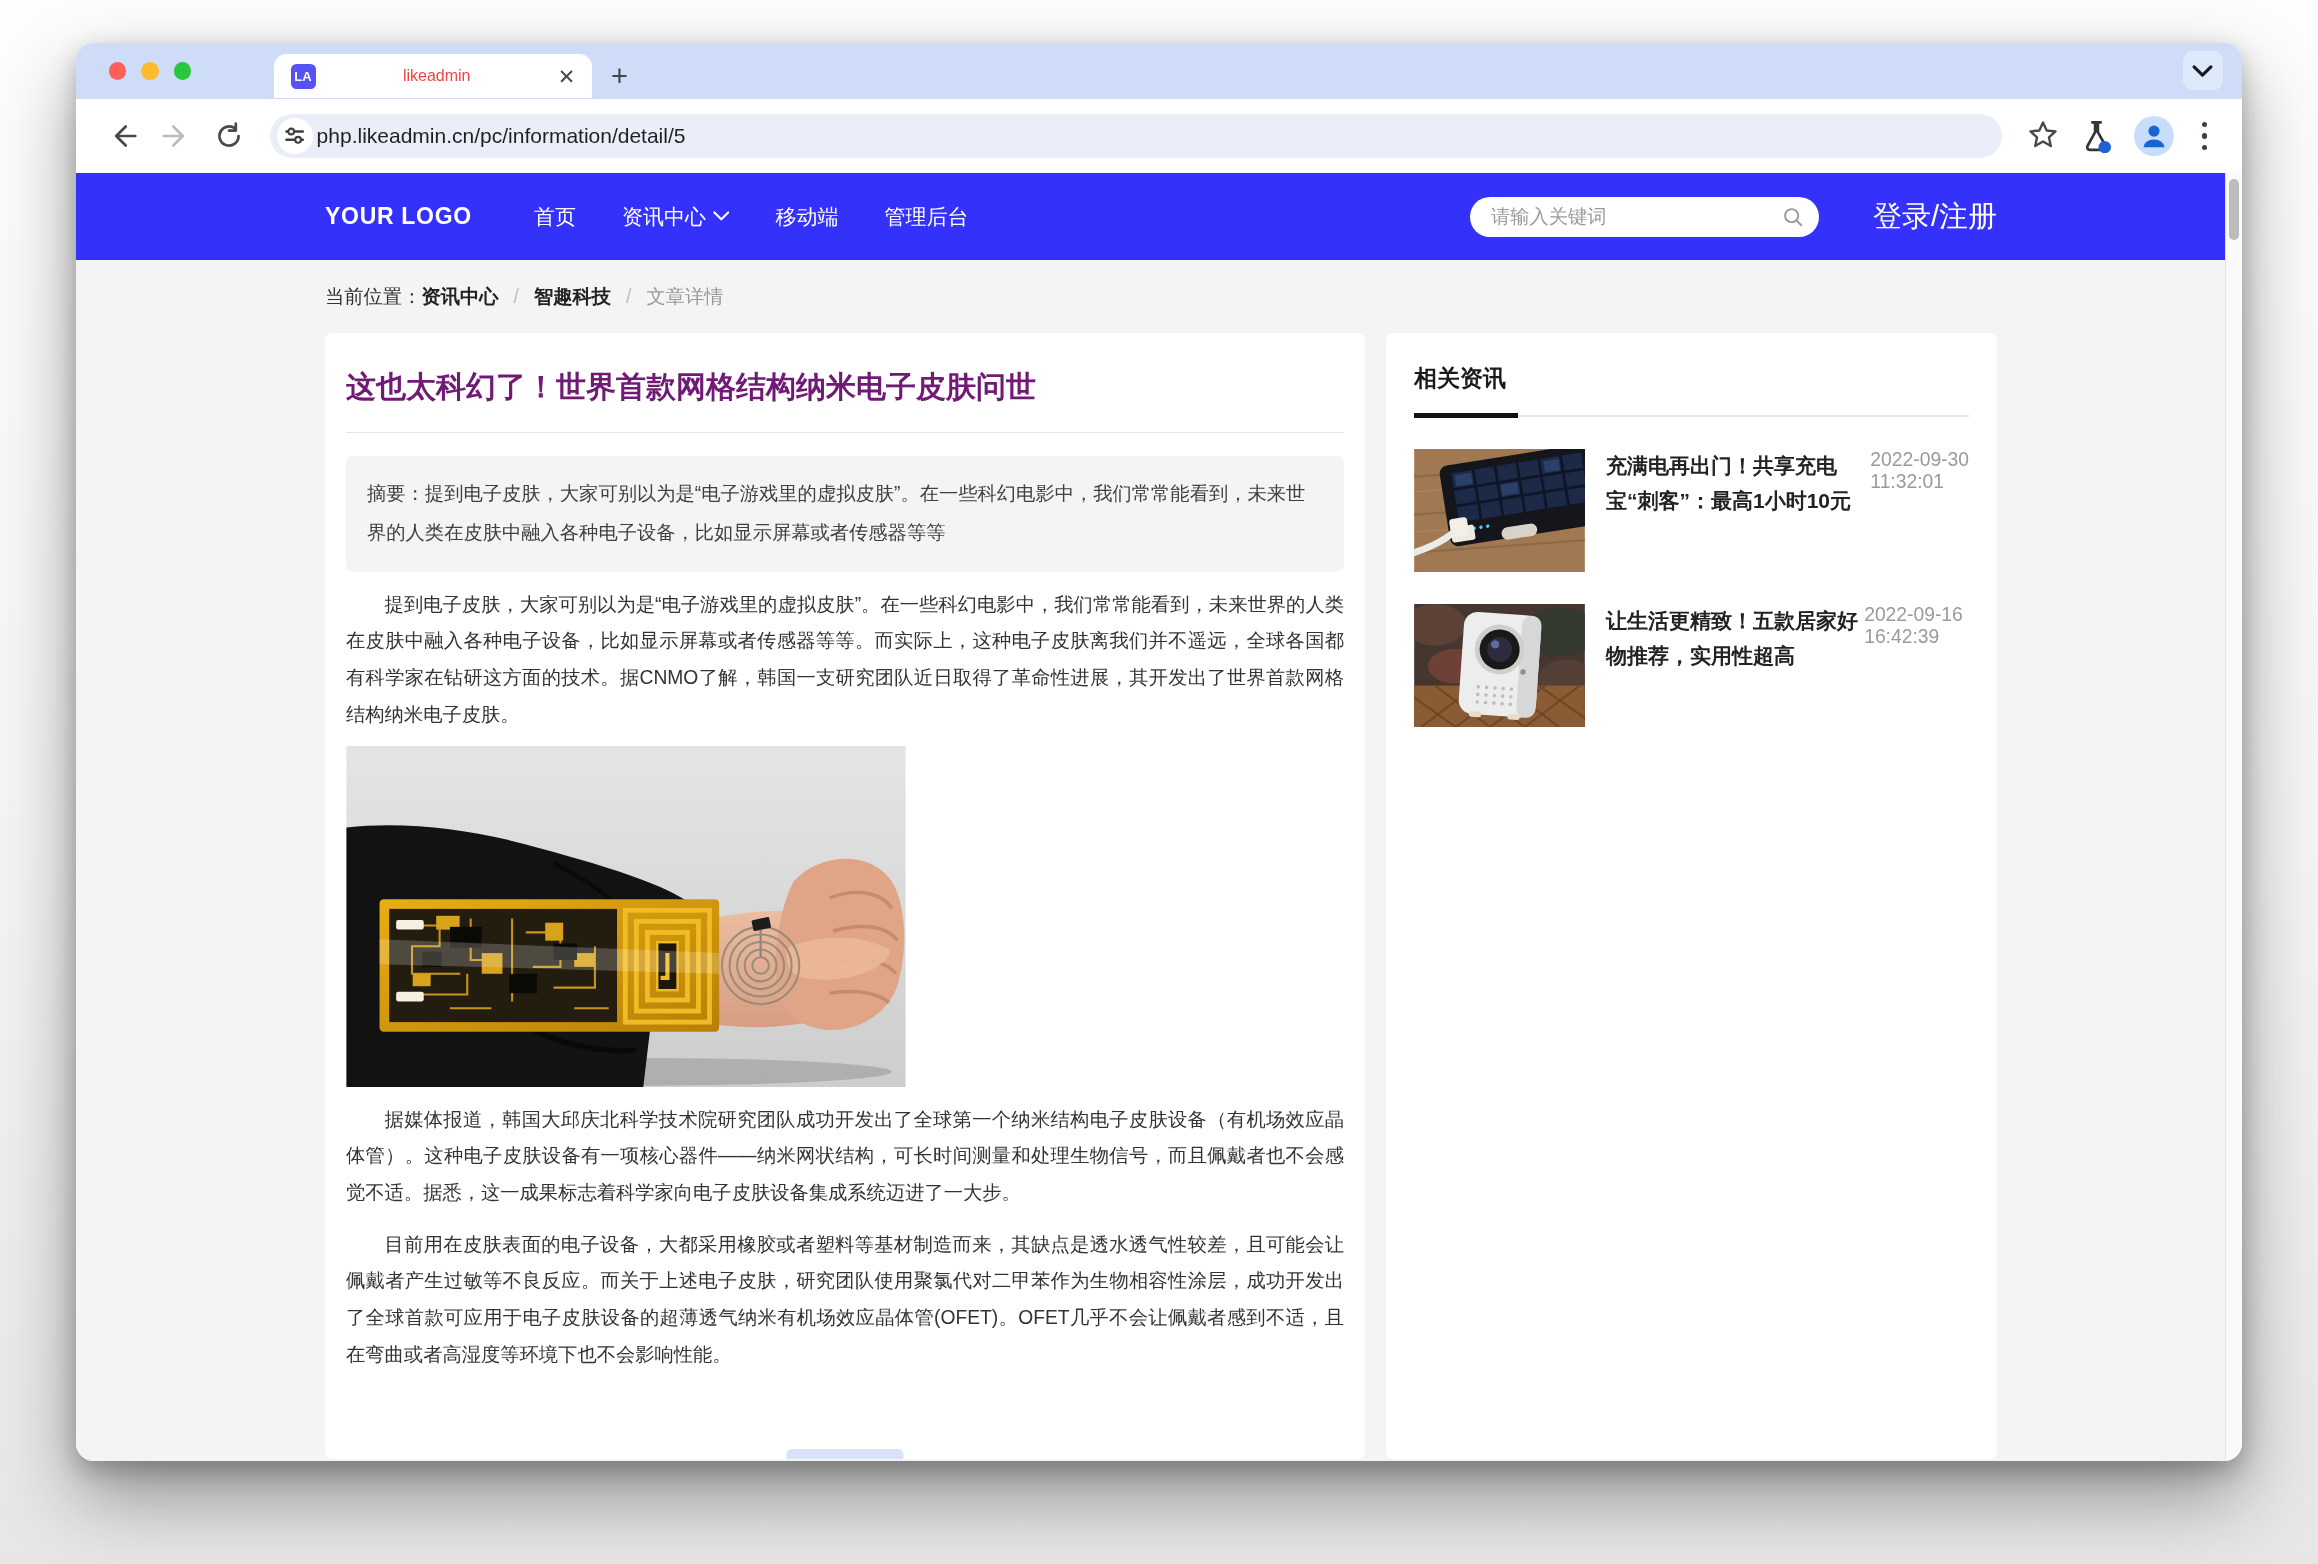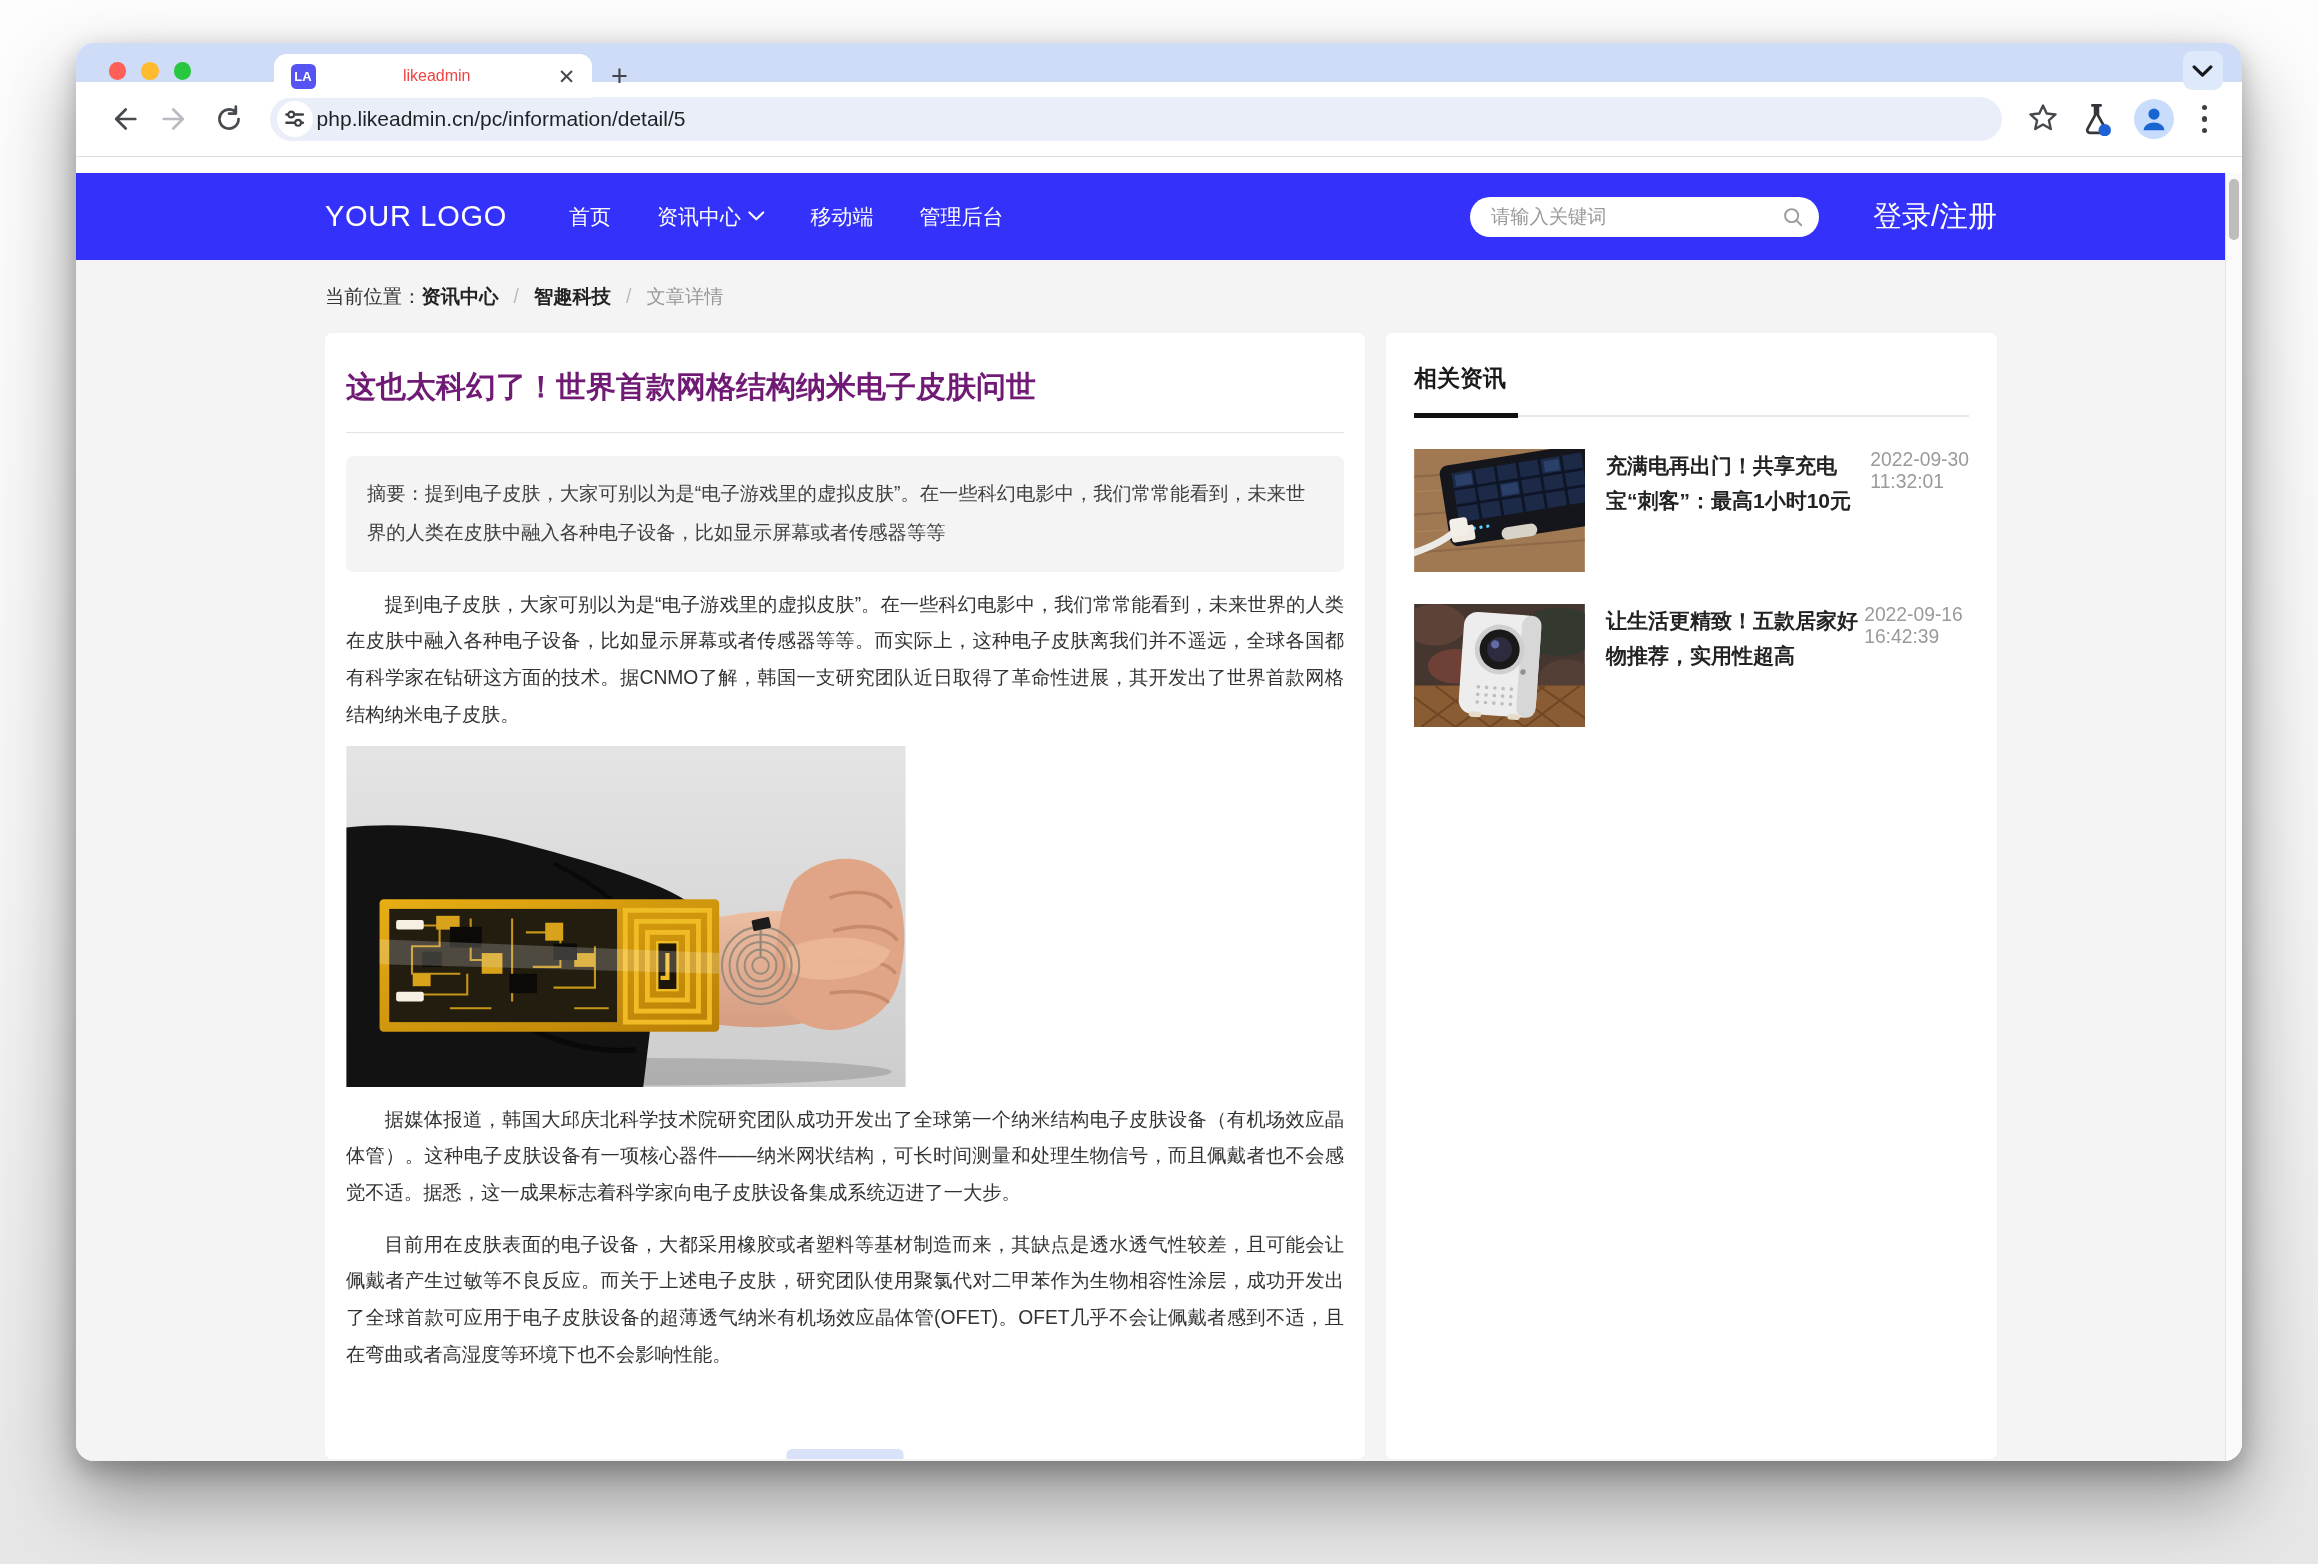--- a/index.html
+++ b/index.html
@@ -8,21 +8,21 @@
     font-family:"Liberation Sans","DejaVu Sans",sans-serif;
     background:linear-gradient(180deg,#fdfdfd 0%,#f4f4f4 55%,#e6e6e6 100%);
     position:relative;
   }
   
   .window {
     position:absolute; left:76px; top:43px; width:2166px; height:1418px;
     border-radius:18px; overflow:hidden; background:#fff;
     box-shadow:0 35px 76px rgba(0,0,0,.38), 0 8.3px 23.5px rgba(0,0,0,.22);
   }
-  .tabstrip { position:relative; height:39px; background:#cfdcf7; }
+  .tabstrip { position:relative; height:56px; background:#cfdcf7; }
   .traffic { position:absolute; left:33px; top:19.3px; display:flex; gap:15px; }
   .light { width:17.3px; height:17.3px; border-radius:50%; }
   .light.red{ background:#fe5f57; } .light.yellow{ background:#febb2e; } .light.green{ background:#28c73f; }
   .tab {
     position:absolute; left:198px; top:11px; width:318px; height:44px;
     background:#fff; border-radius:12.4px 12.4px 0 0;
     display:flex; align-items:center; padding:0 16.6px; gap:12.4px;
   }
   .favicon {
     width:25px; height:25px; border-radius:5.5px; background:#5553f2;
@@ -59,21 +59,21 @@
   .page { position:absolute; left:0; top:130px; width:2149px; bottom:0; background:#f4f4f5; overflow:hidden; }
   .scrollbar {
     position:absolute; right:0; top:130px; width:16.6px; bottom:0;
     background:#fafafa; border-left:0.7px solid #e4e4e4;
   }
   .scroll-thumb { width:9.7px; height:61px; margin:5.5px auto 0; border-radius:4.8px; background:#bdbdbd; }
 
   
   .site-nav { height:87px; background:#3432fa; }
   .site-nav .inner { width:1672px; margin-left:249px; height:100%; display:flex; align-items:center; }
-  .logo { font-size:29px; font-weight:400; color:#fff; letter-spacing:0.7px; margin-right:62px; }
+  .logo { font-size:23px; font-weight:700; color:#fff; letter-spacing:0.7px; margin-right:62px; }
   .nav-links { display:flex; align-items:center; gap:46px; }
   .nav-link { font-size:21px; color:#fff; display:flex; align-items:center; gap:7px; cursor:default; }
   .nav-spacer { flex:1; }
   .search-pill {
     width:349px; height:40px; background:#fff; border-radius:20px;
     display:flex; align-items:center; padding:0 15px 0 21px;
   }
   .search-pill input {
     border:none; outline:none; flex:1; font-size:19.3px; color:#333;
     font-family:"Liberation Sans","DejaVu Sans",sans-serif; background:transparent;

